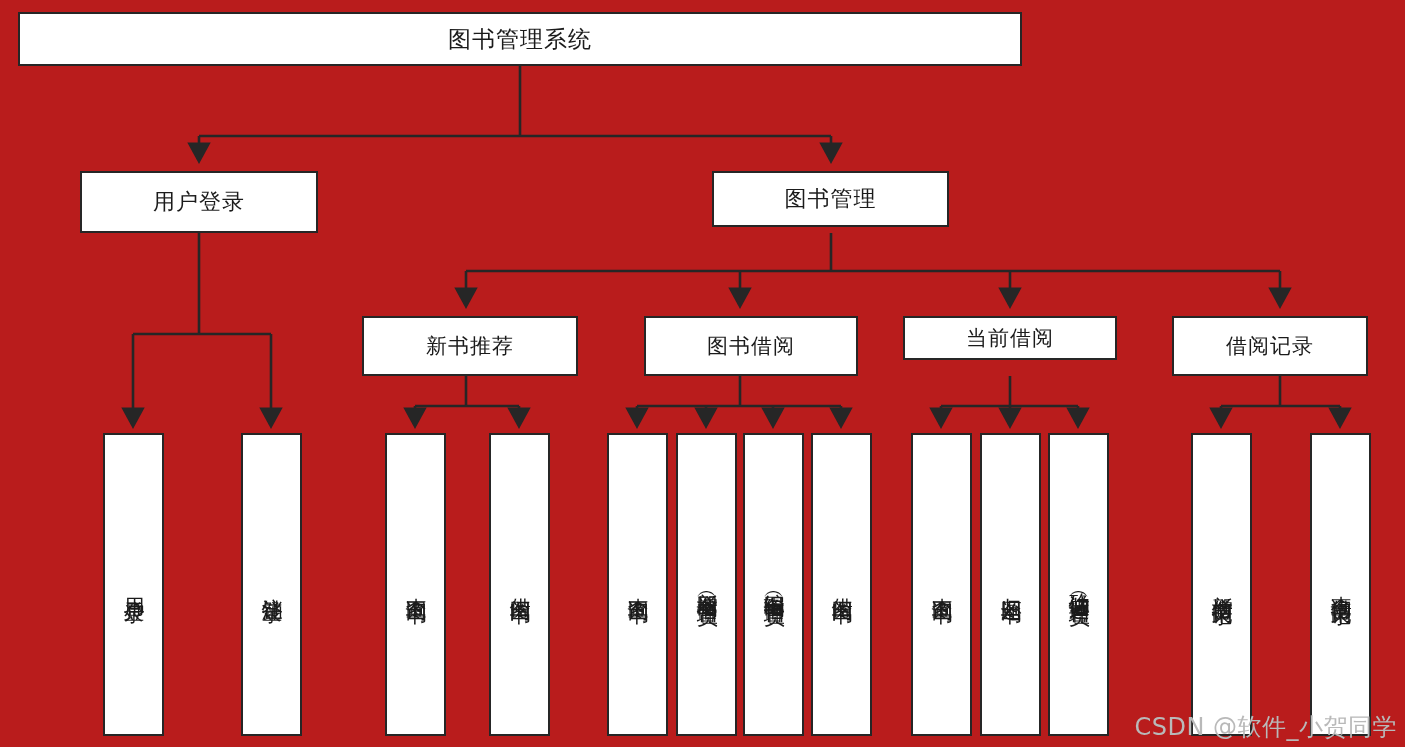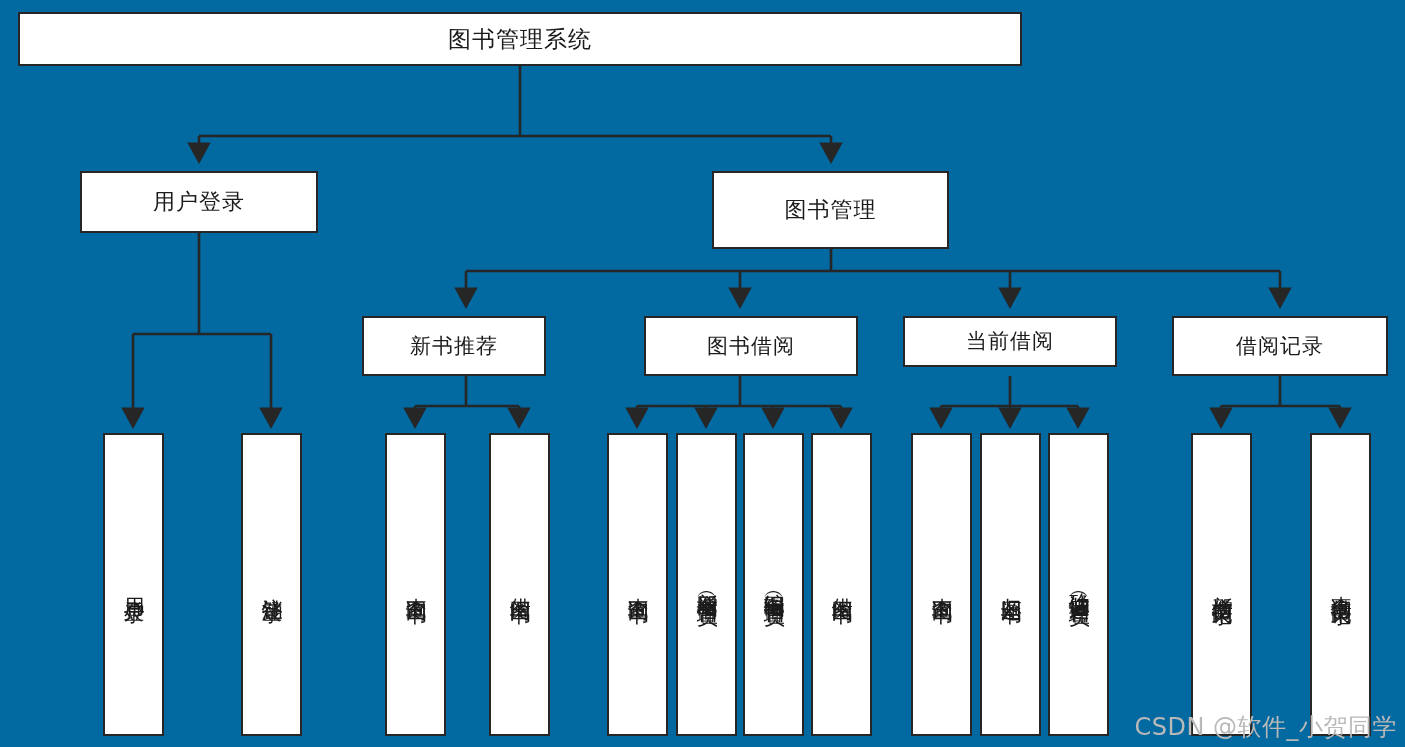--- a/index.html
+++ b/index.html
@@ -7,21 +7,21 @@
     padding: 0;
     background: #ffffff;
   }
   body {
     font-family: "DejaVu Sans", "Liberation Sans", sans-serif;
   }
   #canvas {
     position: relative;
     width: 1405px;
     height: 747px;
-    background: #0369a1;
+    background: #b91c1c;
     overflow: hidden;
   }
   svg.wires {
     position: absolute;
     left: 0;
     top: 0;
     width: 1405px;
     height: 747px;
     pointer-events: none;
   }
@@ -129,34 +129,34 @@
     </g>
   </svg>
 
   <div class="node level-0" style="left:18px; top:12px; width:1004px; height:54px;">
     <span class="hlabel">图书管理系统</span>
   </div>
 
   <div class="node level-1" style="left:80px; top:171px; width:238px; height:62px;">
     <span class="hlabel">用户登录</span>
   </div>
-  <div class="node level-1" style="left:712px; top:171px; width:237px; height:78px;">
+  <div class="node level-1" style="left:712px; top:171px; width:237px; height:56px;">
     <span class="hlabel">图书管理</span>
   </div>
 
-  <div class="node level-2" style="left:362px; top:316px; width:184px; height:60px;">
+  <div class="node level-2" style="left:362px; top:316px; width:216px; height:60px;">
     <span class="hlabel">新书推荐</span>
   </div>
   <div class="node level-2" style="left:634px; top:316px; width:214px; height:60px;margin-left:10px;">
     <span class="hlabel">图书借阅</span>
   </div>
-  <div class="node level-2" style="left:903px; top:316px; width:214px; height:51px;">
+  <div class="node level-2" style="left:903px; top:316px; width:214px; height:44px;">
     <span class="hlabel">当前借阅</span>
   </div>
-  <div class="node level-2" style="left:1172px; top:316px; width:216px; height:60px;">
+  <div class="node level-2" style="left:1172px; top:316px; width:196px; height:60px;">
     <span class="hlabel">借阅记录</span>
   </div>
 
   <div class="node leaf" style="left:103px; top:433px; width:61px; height:303px;">
     <span class="vlabel">用户登录</span>
   </div>
   <div class="node leaf" style="left:241px; top:433px; width:61px; height:303px;">
     <span class="vlabel">注销登录</span>
   </div>
 

